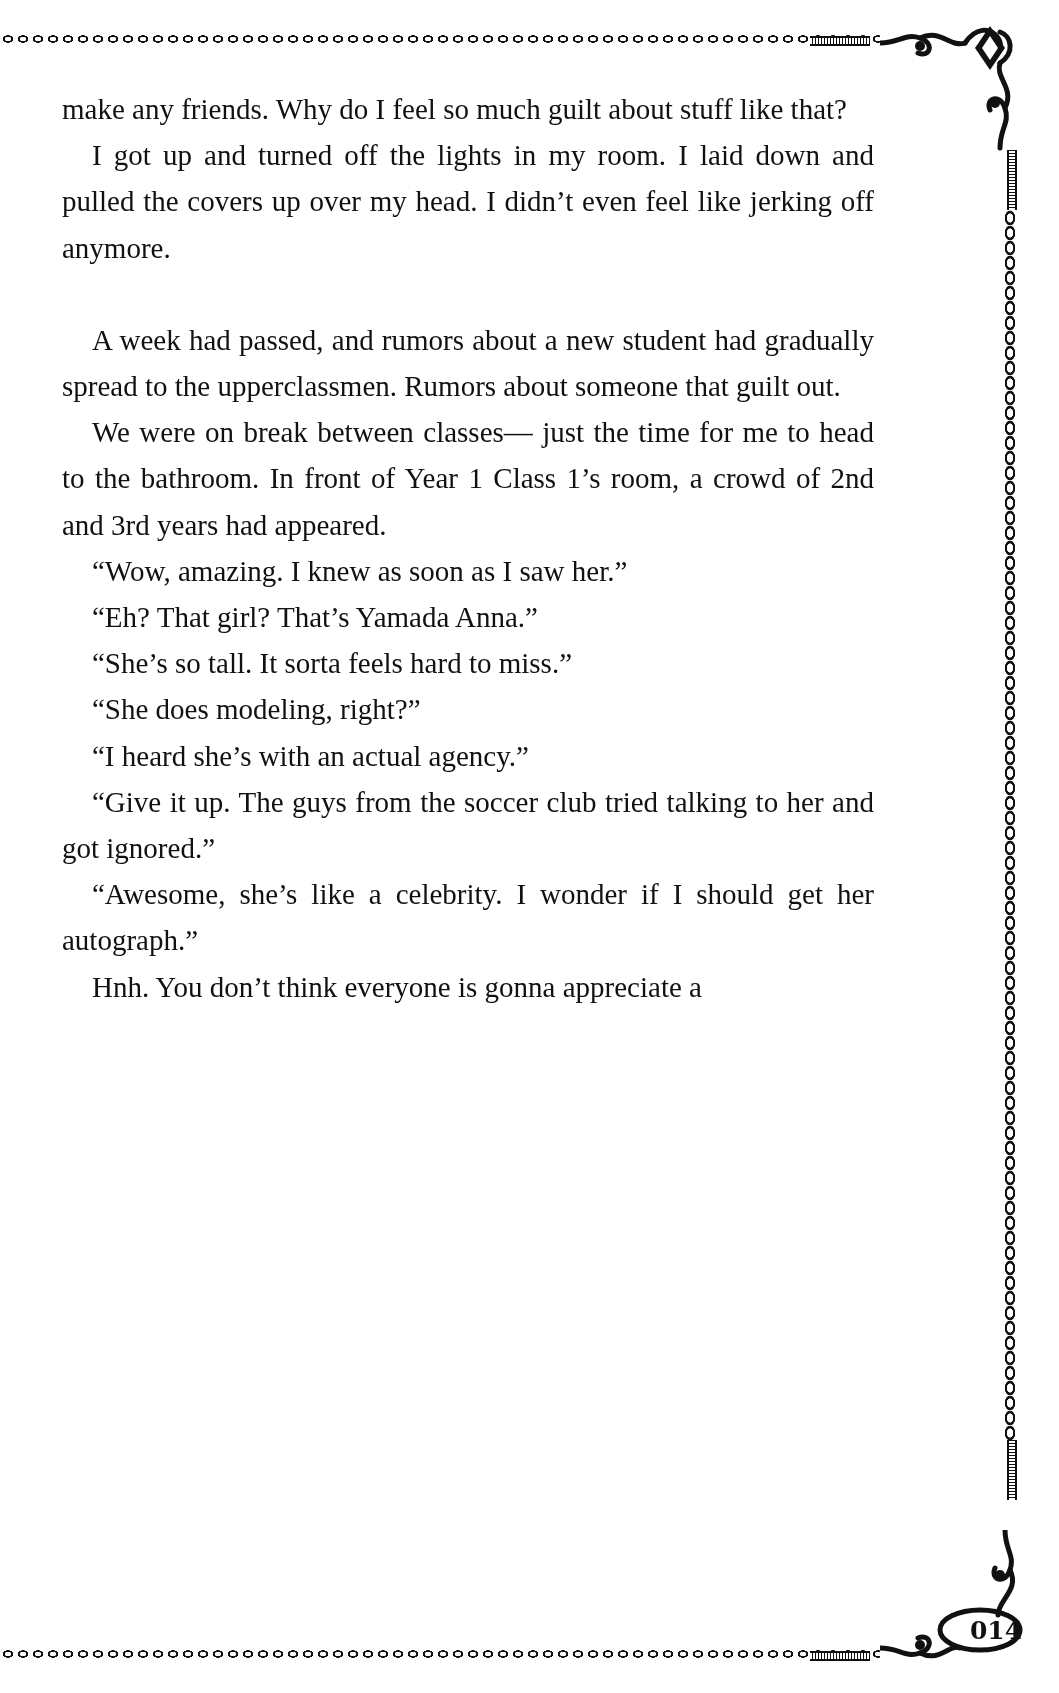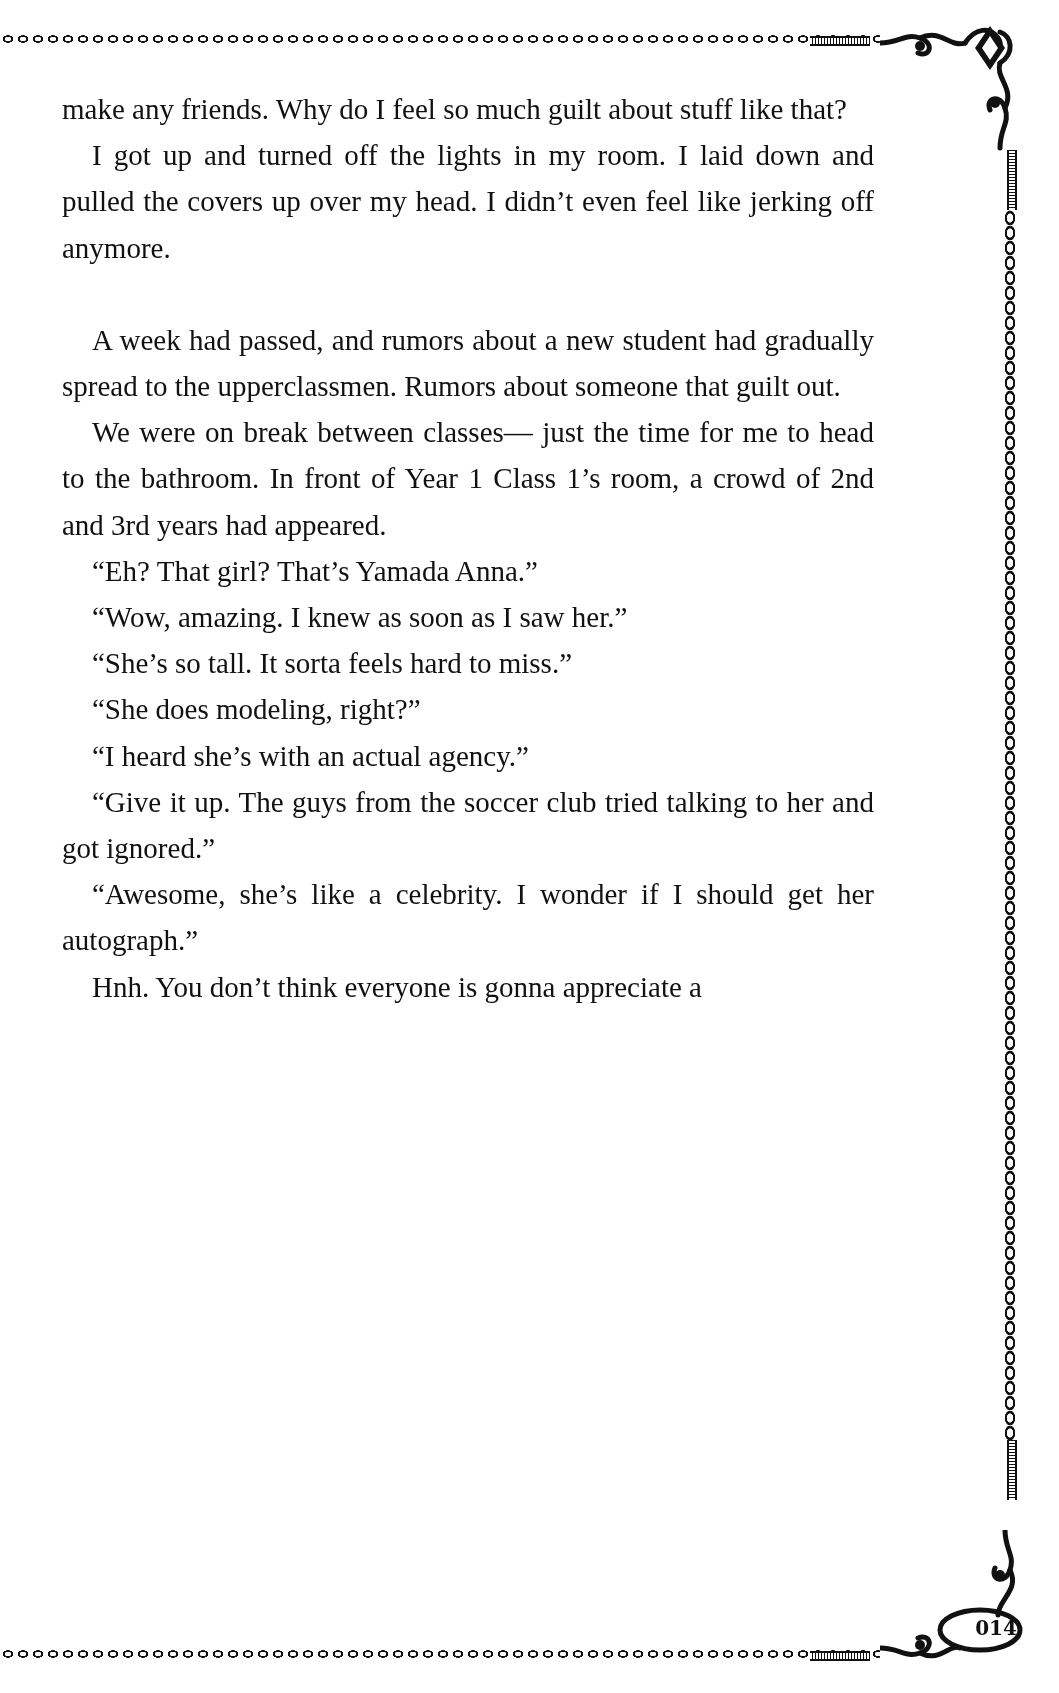--- a/index.html
+++ b/index.html
@@ -24,21 +24,21 @@
   }
   .chain-right { top: 210px; height: 1230px; }
   .rod-v { position: absolute; left: 1007px; width: 6px; border-left: 2px solid #111; border-right: 2px solid #111; background: repeating-linear-gradient(0deg,#fff 0 2px,#111 2px 3px); }
   .rod-v1 { top: 150px; height: 60px; }
   .rod-v2 { top: 1440px; height: 60px; }
   .corner { position: absolute; }
   .corner-top { left: 880px; top: 8px; width: 150px; height: 150px; }
   .corner-bottom { left: 880px; top: 1530px; width: 150px; height: 150px; }
   .page-number {
     position: absolute; left: 966px; top: 1616px; width: 60px; text-align: center;
-    font-family: "DejaVu Serif", serif; font-weight: bold; font-size: 20px; color: #111;
+    font-family: "DejaVu Serif", serif; font-weight: bold; font-size: 25px; color: #111;
   }
   .text-block {
     position: absolute; left: 62px; top: 86px; width: 812px;
     font-size: 29px; line-height: 46.2px; text-align: justify;
   }
   .text-block p { margin: 0; text-indent: 30px; }
   .text-block p.noindent { text-indent: 0; }
   .text-block p.gap { margin-top: 46px; }
 </style>
 </head>
@@ -81,21 +81,21 @@
   </svg>
 
   <div class="page-number">014</div>
 </div>
 
 <div class="text-block" id="text-block">
     <p class="noindent">make any friends. Why do I feel so much guilt about stuff like that?</p>
     <p>I got up and turned off the lights in my room. I laid down and pulled the covers up over my head. I didn’t even feel like jerking off anymore.</p>
     <p class="gap">A week had passed, and rumors about a new student had gradually spread to the upperclassmen. Rumors about someone that guilt out.</p>
     <p>We were on break between classes— just the time for me to head to the bathroom. In front of Year 1 Class 1’s room, a crowd of 2nd and 3rd years had appeared.</p>
+    <p>“Wow, amazing. I knew as soon as I saw her.”</p>
     <p>“Eh? That girl? That’s Yamada Anna.”</p>
-    <p>“Wow, amazing. I knew as soon as I saw her.”</p>
     <p>“She’s so tall. It sorta feels hard to miss.”</p>
     <p>“She does modeling, right?”</p>
     <p>“I heard she’s with an actual agency.”</p>
     <p>“Give it up. The guys from the soccer club tried talking to her and got ignored.”</p>
     <p>“Awesome, she’s like a celebrity. I wonder if I should get her autograph.”</p>
     <p>Hnh. You don’t think everyone is gonna appreciate a</p>
   </div>
 
 </body></html>

